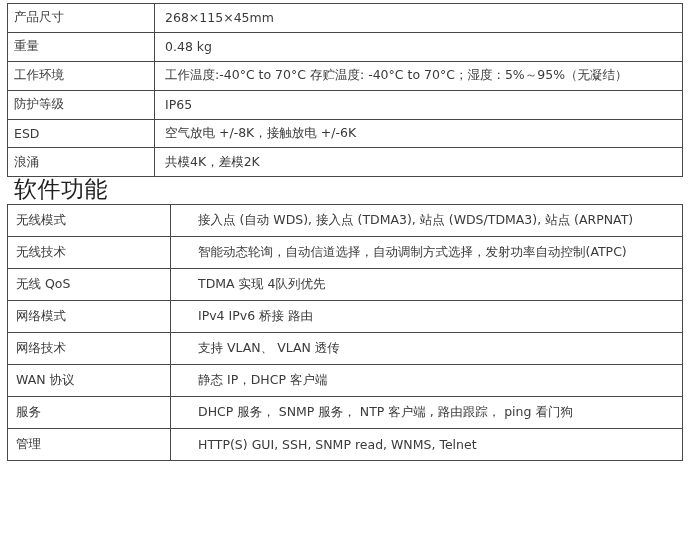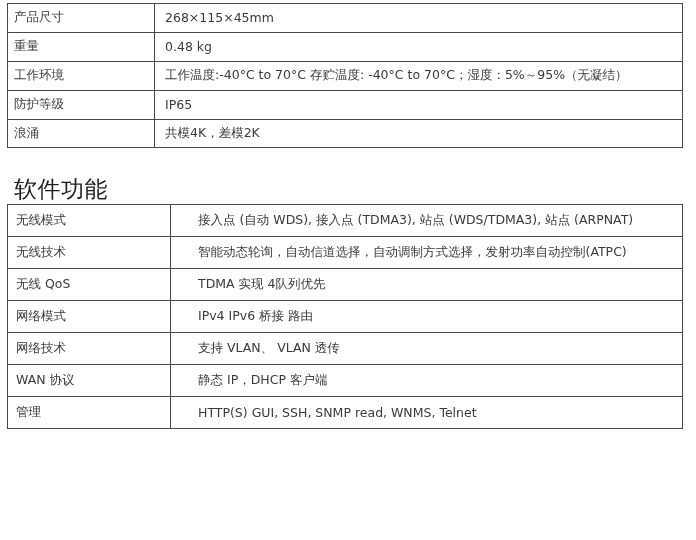--- a/index.html
+++ b/index.html
@@ -70,20 +70,24 @@
     </tr>
     <tr>
       <td class="label">工作环境</td>
       <td class="value">工作温度:-40°C to 70°C 存贮温度: -40°C to 70°C；湿度：5%～95%（无凝结）</td>
     </tr>
     <tr>
       <td class="label">防护等级</td>
       <td class="value">IP65</td>
     </tr>
     <tr>
+      <td class="label">ESD</td>
+      <td class="value">空气放电 +/-8K，接触放电 +/-6K</td>
+    </tr>
+    <tr>
       <td class="label">浪涌</td>
       <td class="value">共模4K，差模2K</td>
     </tr>
   </tbody>
 </table>
 
 <div class="section-heading">软件功能</div>
 
 <table class="spec-table sw">
   <tbody>
@@ -105,17 +109,21 @@
     </tr>
     <tr>
       <td class="label">网络技术</td>
       <td class="value">支持 VLAN、 VLAN 透传</td>
     </tr>
     <tr>
       <td class="label">WAN 协议</td>
       <td class="value">静态 IP，DHCP 客户端</td>
     </tr>
     <tr>
+      <td class="label">服务</td>
+      <td class="value">DHCP 服务， SNMP 服务， NTP 客户端 , 路由跟踪， ping 看门狗</td>
+    </tr>
+    <tr>
       <td class="label">管理</td>
       <td class="value">HTTP(S) GUI, SSH, SNMP read, WNMS, Telnet</td>
     </tr>
   </tbody>
 </table>
 
 </body></html>

